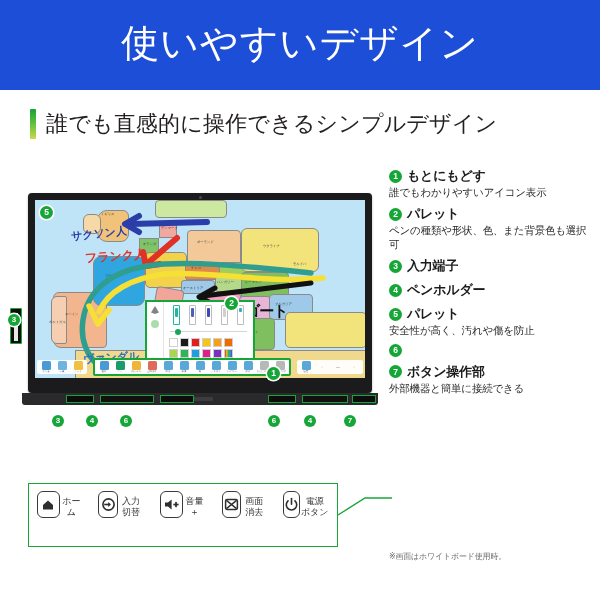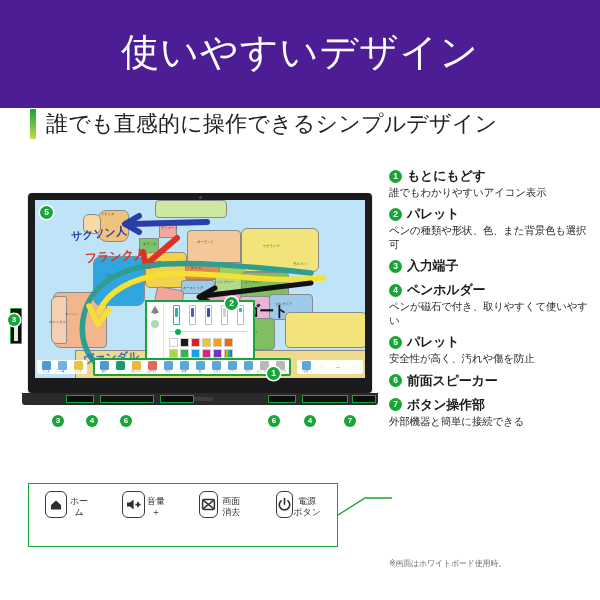--- a/index.html
+++ b/index.html
@@ -6,22 +6,22 @@
   body{
     width:600px;height:600px;overflow:hidden;
     background:#ffffff;
     font-family:"Liberation Sans","DejaVu Sans",sans-serif;
     -webkit-font-smoothing:antialiased;
   }
   .page{position:relative;width:600px;height:600px;background:#fff;}
 
   
   .header{
-    position:absolute;left:0;top:0;width:600px;height:108px;
-    background:#4c1d95;display:flex;align-items:center;justify-content:center;
+    position:absolute;left:0;top:0;width:600px;height:90px;
+    background:#1d4ed8;display:flex;align-items:center;justify-content:center;
   }
   .header-title{
     color:#fff;font-size:38px;font-weight:400;letter-spacing:1px;line-height:1;
     text-align:center;padding-bottom:4px;
   }
 
   
   .subtitle-wrap{
     position:absolute;left:0;top:104px;width:600px;height:40px;
     display:flex;align-items:center;
@@ -161,21 +161,21 @@
     width:13px;height:13px;border-radius:50%;background:#16a637;color:#fff;
     font-size:8.5px;font-weight:700;display:flex;align-items:center;justify-content:center;
     flex:0 0 auto;line-height:1;
   }
   .feat-title{font-size:13px;font-weight:700;color:#1b1b1b;letter-spacing:-.2px;}
   .feat-desc{
     font-size:10.5px;color:#2b2b2b;line-height:1.28;margin-top:1px;margin-left:0;
     letter-spacing:-.2px;
   }
   .note{
-    position:absolute;left:389px;top:551px;font-size:8px;color:#6b6b6b;letter-spacing:-.2px;margin-top:7px;
+    position:absolute;left:389px;top:551px;font-size:8px;color:#6b6b6b;letter-spacing:-.2px;
   }
 </style>
 </head>
 <body>
 
 <div class="page">
 
   <div class="header">
     <div class="header-title">使いやすいデザイン</div>
   </div>
@@ -437,20 +437,31 @@
 
     <div class="btncell">
       <div class="btnbox">
         <svg width="14" height="14" viewBox="0 0 14 14">
           <path d="M7 2.5 L12 7 L12 11.5 L2 11.5 L2 7 Z" fill="#2e2e2e"></path>
         </svg>
       </div>
       <div class="btnlabel">ホーム</div>
     </div>
 
+    <div class="btncell">
+      <div class="btnbox">
+        <svg width="15" height="15" viewBox="0 0 15 15">
+          <circle cx="7.5" cy="7.5" r="5.6" fill="none" stroke="#2e2e2e" stroke-width="1.6"></circle>
+          <path d="M3.2 7.5 L9.2 7.5" stroke="#2e2e2e" stroke-width="1.6"></path>
+          <path d="M7.2 5 L9.8 7.5 L7.2 10" fill="#2e2e2e"></path>
+        </svg>
+      </div>
+      <div class="btnlabel">入力
+切替</div>
+    </div>
 
 
     <div class="btncell">
       <div class="btnbox">
         <svg width="17" height="13" viewBox="0 0 17 13">
           <path d="M2 4.6 L5 4.6 L8.6 1.6 L8.6 11.4 L5 8.4 L2 8.4 Z" fill="#2e2e2e"></path>
           <rect x="10.4" y="5.7" width="5.2" height="1.7" fill="#2e2e2e"></rect>
           <rect x="12.15" y="3.95" width="1.7" height="5.2" fill="#2e2e2e"></rect>
         </svg>
       </div>
@@ -503,35 +514,33 @@
         <span class="feat-num">3</span>
         <span class="feat-title">入力端子</span>
       </div>
     </div>
 
     <div class="feature">
       <div class="feat-head">
         <span class="feat-num">4</span>
         <span class="feat-title">ペンホルダー</span>
       </div>
-      <div class="feat-desc">ペンが磁石で付き、取りやすくて使いやすい</div>
     </div>
 
     <div class="feature">
       <div class="feat-head">
         <span class="feat-num">5</span>
         <span class="feat-title">パレット</span>
       </div>
       <div class="feat-desc">安全性が高く、汚れや傷を防止</div>
     </div>
 
     <div class="feature">
       <div class="feat-head">
         <span class="feat-num">6</span>
-        <span class="feat-title">前面スピーカー</span>
       </div>
     </div>
 
     <div class="feature">
       <div class="feat-head">
         <span class="feat-num">7</span>
         <span class="feat-title">ボタン操作部</span>
       </div>
       <div class="feat-desc">外部機器と簡単に接続できる</div>
     </div>

